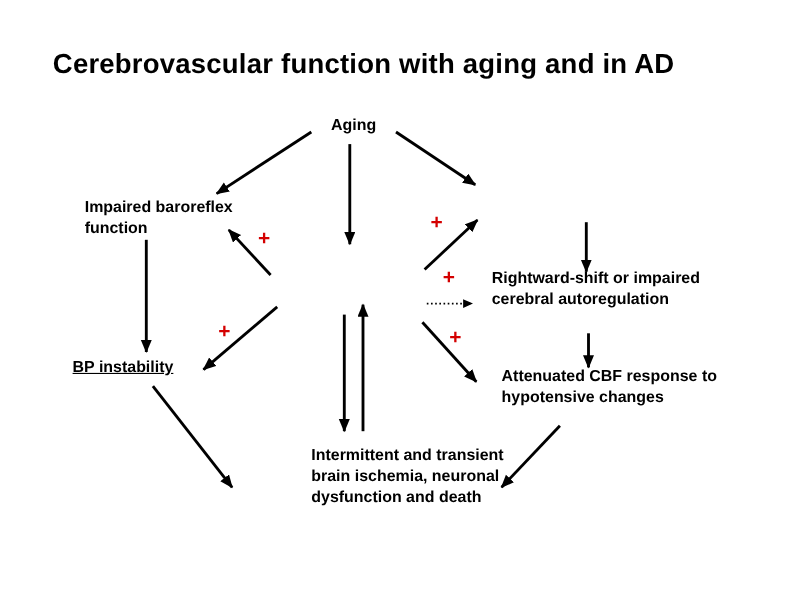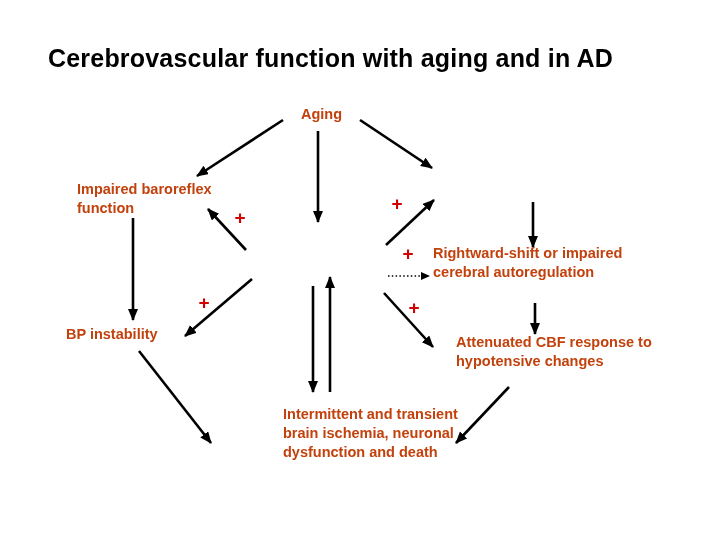--- a/index.html
+++ b/index.html
@@ -23,21 +23,21 @@
     font-size: 25px;
     font-weight: bold;
     color: #000000;
     letter-spacing: 0.2px;
     white-space: pre;
   }
   .node {
     position: absolute;
     font-size: 14.5px;
     font-weight: bold;
-    color: #c2410c;
+    color: #000000;
     line-height: 19px;
     white-space: pre;
   }
   .plus {
     position: absolute;
     transform: translate(-50%, -50%);
     font-size: 19px;
     font-weight: bold;
     color: #d40000;
     line-height: 1;
@@ -61,22 +61,22 @@
     fill: none;
   }
   .arrowhead-fill {
     fill: #000000;
     stroke: none;
   }
   #n-aging          { left: 301px; top: 105px; }
   #n-stiffness      { left: 452px; top: 136px; }
   #n-baroreflex     { left: 77px;  top: 180px; }
   #n-overexpression { left: 262px; top: 238px; }
-  #n-rightward      { left: 433px; top: 244px; }
-  #n-bp             { left: 66px;  top: 325px; }
+  #n-rightward      { left: 447px; top: 244px; }
+  #n-bp             { left: 66px;  top: 325px; text-decoration: underline; }
   #n-attenuated     { left: 456px; top: 333px; }
   #n-intermittent   { left: 236px; top: 405px; margin-left: 47px; }
   #plus-a { left: 240px; top: 217px; }
   #plus-b { left: 397px; top: 203px; }
   #plus-c { left: 408px; top: 253px; }
   #plus-d { left: 414px; top: 307px; }
   #plus-e { left: 204px; top: 302px; }
 </style>
 </head>
 <body>

